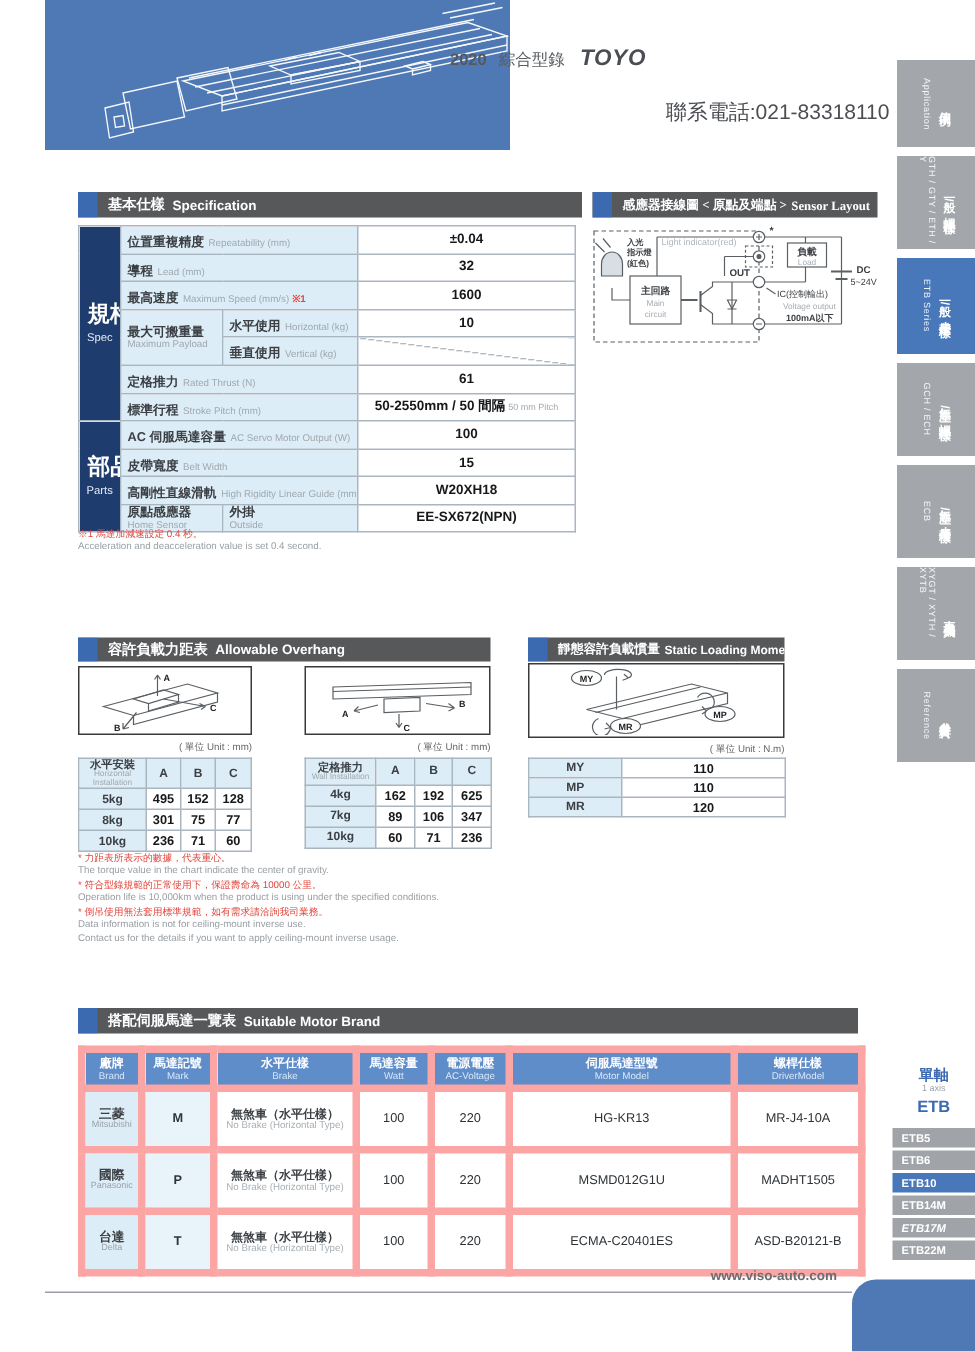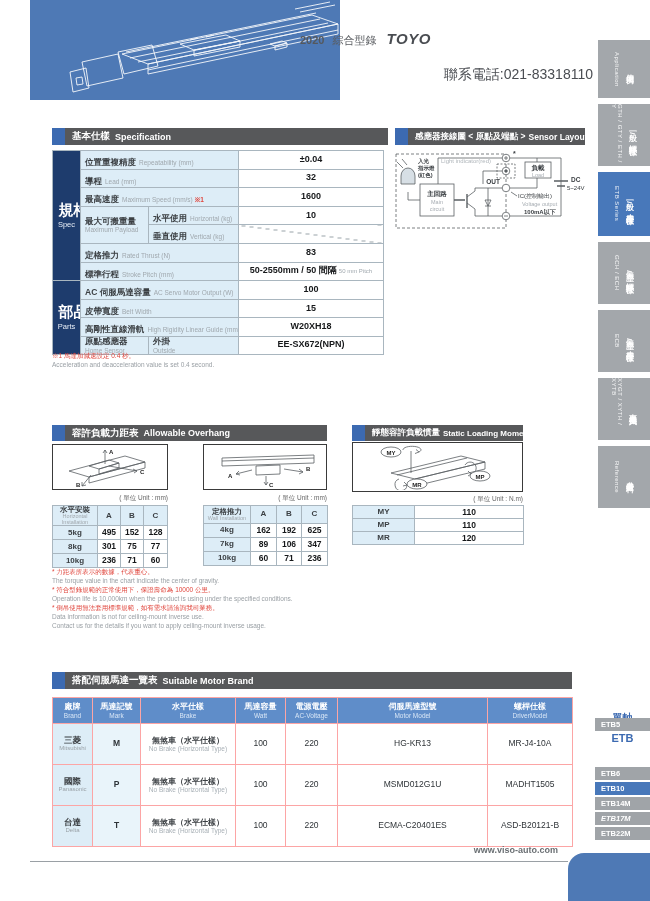--- a/index.html
+++ b/index.html
@@ -48,21 +48,21 @@
   .mini{position:absolute;padding-left:20px;}
   .mini td{border:1px solid #a9b6bf;text-align:center;box-sizing:border-box;padding:0;vertical-align:middle;line-height:1.05;overflow:hidden;}
   .hd{background:#ddedf7;height:18px;}
   .hzh{display:block;font-size:7.5px;font-weight:bold;color:#3c4044;}
   .hen{display:block;font-size:5.5px;color:#a0a8ae;}
   .hcol{background:#ddedf7;font-size:8px;font-weight:bold;color:#3c4044;}
   .cl{font-size:8px;font-weight:bold;color:#3c4044;background:#ddedf7;height:14px;}
   .cv{font-size:8.5px;font-weight:bold;color:#16181a;background:#fff;height:14px;}
   
   .motor{position:absolute;left:52px;top:697px;width:520px;}
-  .motor td{border:1px solid #fca5a5;box-sizing:border-box;text-align:center;vertical-align:middle;padding:0;line-height:1.15;overflow:hidden;}
+  .motor td{border:5px solid #fca5a5;box-sizing:border-box;text-align:center;vertical-align:middle;padding:0;line-height:1.15;overflow:hidden;}
   .mh{background:#5f8dc9;height:26px;}
   .mhz{display:block;font-size:8px;font-weight:bold;color:#fff;}
   .mhe{display:block;font-size:6.5px;color:#d8e6f6;margin-top:1px;}
   .mrow td{height:41px;background:#fff;}
   .cell-brand{background:#ddedf7 !important;}
   .cell-mark{background:#e9f4fa !important;font-size:8.5px;font-weight:bold;color:#2e3337;}
   .b2z{display:block;font-size:8.5px;font-weight:bold;color:#3c4044;}
   .b2e{display:block;font-size:6px;color:#9aa2a8;}
   .brz{display:block;font-size:8px;font-weight:bold;color:#3c4044;}
   .bre{display:block;font-size:6.5px;color:#a8b0b6;}
@@ -192,21 +192,21 @@
   <tr>
     <td class="lab">
       <span class="zh">垂直使用</span><span class="en">Vertical (kg)</span>
     </td>
     <td class="val slash"></td>
   </tr>
   <tr>
     <td class="lab" colspan="2">
       <span class="zh">定格推力</span><span class="en">Rated Thrust (N)</span>
     </td>
-    <td class="val">83</td>
+    <td class="val">61</td>
   </tr>
   <tr>
     <td class="lab" colspan="2">
       <span class="zh">標準行程</span><span class="en">Stroke Pitch (mm)</span>
     </td>
     <td class="val">
       <span>50-2550mm / 50 間隔</span><span class="vnote">50 mm Pitch</span>
     </td>
   </tr>
   <tr>
@@ -240,21 +240,21 @@
       <span class="zh">外掛</span>
           <span class="en">Outside</span>
     </td>
     <td class="val">EE-SX672(NPN)</td>
   </tr>
 </tbody>
   </table>
 <div class="note-red" style="left:52px;top:352px;">※1 馬達加減速設定 0.4 秒。</div>
 <div class="note-gray" style="left:52px;top:361px;">Acceleration and deacceleration value is set 0.4 second.</div>
 
-<div class="sec-bar" style="left:395px;top:128px;width:190px;">
+<div class="sec-bar" style="left:395px;top:128px;width:190px;font-family:Liberation Serif, serif;">
   <span class="acc"></span>
   <span class="bzh" style="font-size:8.5px;">感應器接線圖 &lt; 原點及端點 &gt;</span>
   <span class="ben" style="margin-left:3px;font-size:8.5px;">Sensor Layout</span>
 </div>
 <svg class="abs" style="left:393px;top:150px;" width="205" height="112" viewBox="0 0 205 112">
   <g fill="none" stroke="#5a5f63" stroke-width="0.8">
     <rect x="3" y="4" width="110" height="74" stroke-dasharray="3,2"></rect>
     <path d="M4,12 L10,18 M9,9 L14,15"></path>
     <path d="M8,26 a7,8 0 0 1 14,0 l0,8 l-14,0 z" fill="#d7dfe5"></path>
     <path d="M15,42 L15,50 L27,50"></path>
@@ -556,21 +556,21 @@
     <td class="mv">ASD-B20121-B</td>
   </tr>
 </tbody>
   </table>
 
 <div class="axis-head">
   <span class="axis-zh">單軸</span>
   <span class="axis-en">1 axis</span>
   <span class="axis-code">ETB</span>
 </div>
-<div class="nav-item" style="top:718px;">ETB5</div>
+<div class="nav-item" style="top:752px;">ETB5</div>
 <div class="nav-item" style="top:767px;">ETB6</div>
 <div class="nav-item active" style="top:782px;">ETB10</div>
 <div class="nav-item" style="top:797px;">ETB14M</div>
 <div class="nav-item" style="top:812px;font-style:italic;">ETB17M</div>
 <div class="nav-item" style="top:827px;">ETB22M</div>
 
 <div class="site">www.viso-auto.com</div>
 <div class="fline"></div>
 <div class="corner"></div>
 

